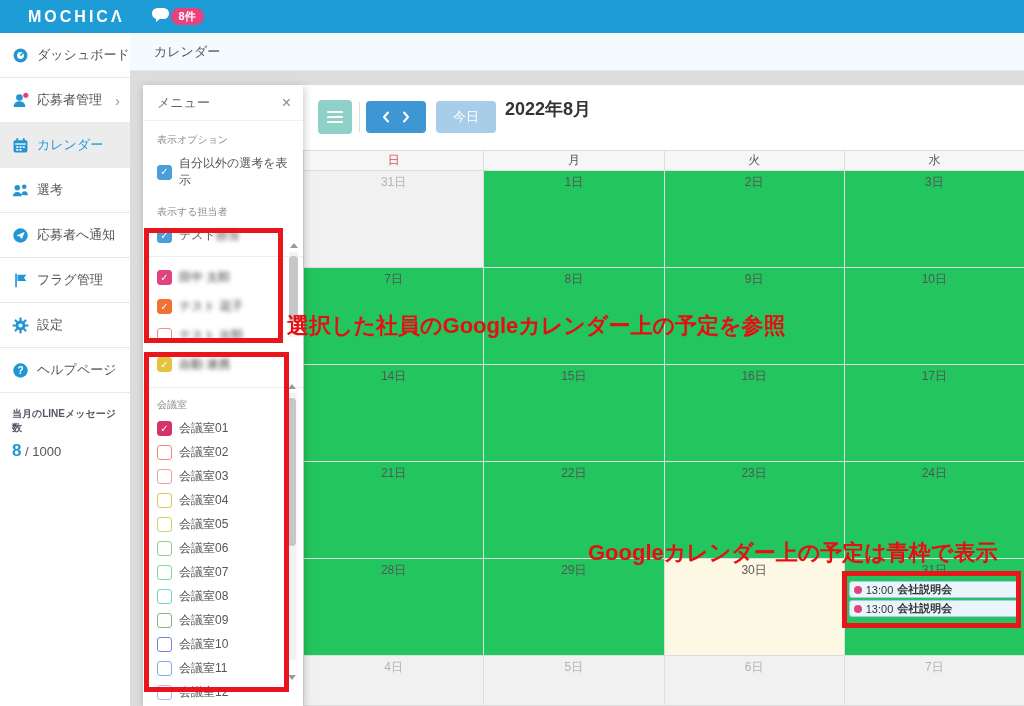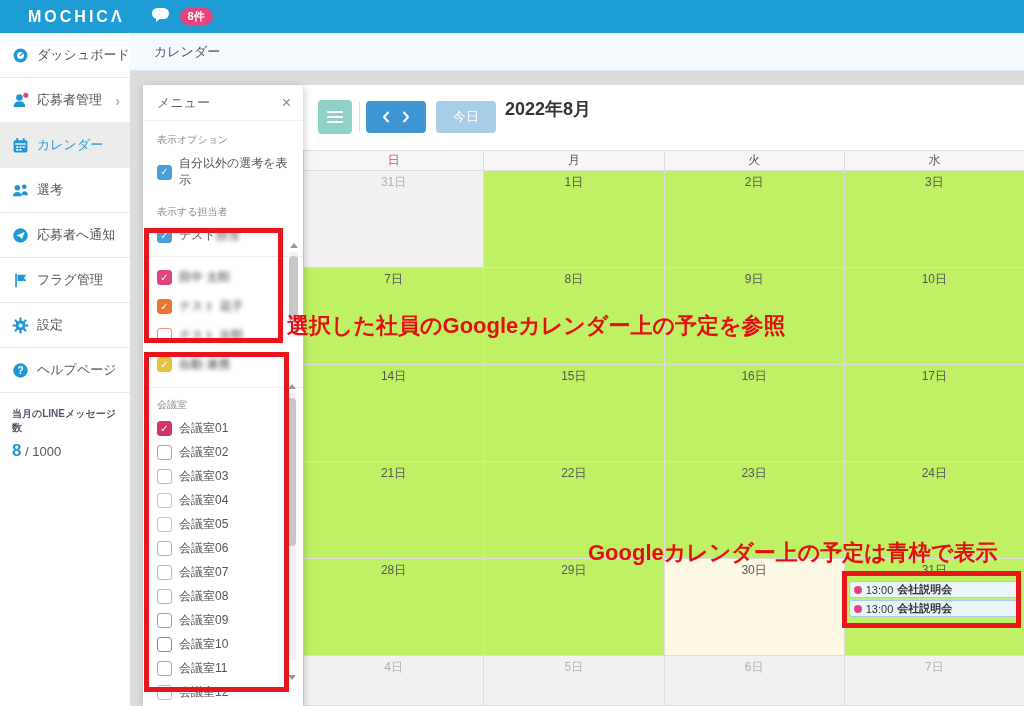--- a/index.html
+++ b/index.html
@@ -3,21 +3,21 @@
 <meta charset="utf-8">
 <style>
   * { margin:0; padding:0; box-sizing:border-box; }
   html,body { width:1024px; height:706px; }
   body { font-family:"Liberation Sans","DejaVu Sans",sans-serif; }
   .stage { position:relative; width:1024px; height:706px; overflow:hidden; background:#dcdcdc; }
 
   
   .topbar { position:absolute; left:0; top:0; width:1024px; height:33px; background:#1d9cd5; display:flex; align-items:center; z-index:20; }
   .logo { color:#fff; font-weight:bold; font-size:16px; letter-spacing:3px; margin-left:28px; }
-  .chat-wrap { display:flex; align-items:center; margin-left:26px; gap:10px; }
+  .chat-wrap { display:flex; align-items:center; margin-left:26px; gap:1px; }
   .badge { background:#e8417c; color:#fff; font-size:11px; font-weight:bold; border-radius:9px; padding:2px 8px; line-height:1.2; }
 
   
   .sidebar { position:absolute; left:0; top:33px; width:130px; height:673px; background:#fff; z-index:15; }
   .side-item { height:45px; display:flex; align-items:center; gap:8px; padding-left:12px; font-size:13px; color:#555; border-bottom:1px solid #e9e9e9; background:#fff; cursor:pointer; position:relative; }
   .side-item.active { background:#ececec; color:#1d9cd5; }
   .side-icon { width:17px; height:17px; flex:0 0 17px; display:flex; align-items:center; justify-content:center; }
   .side-chevron { position:absolute; right:10px; color:#999; font-size:15px; }
   .line-counter { padding:14px 12px 0 12px; }
   .line-counter .lbl { font-size:10px; font-weight:bold; color:#556; }
@@ -55,21 +55,21 @@
   .btn-hamburger span { display:block; width:16px; height:2px; background:#fff; border-radius:1px; }
   .tb-divider { position:absolute; left:56px; top:17px; width:1px; height:30px; background:#ddd; }
   .btn-nav { position:absolute; left:63px; top:16px; width:60px; height:32px; background:#3e97d2; border-radius:4px; display:flex; align-items:center; justify-content:center; gap:12px; cursor:pointer; }
   .btn-today { position:absolute; left:133px; top:16px; width:60px; height:32px; background:#a7cde8; border-radius:4px; color:#fff; font-size:13px; display:flex; align-items:center; justify-content:center; cursor:pointer; }
   .cal-title { position:absolute; left:202px; top:12px; font-size:18px; color:#333; }
   .dow-row { display:flex; height:21px; background:#f6f6f6; border-top:1px solid #ddd; border-bottom:1px solid #ddd; border-left:1px solid #ddd; }
   .dow { flex:1; display:flex; align-items:center; justify-content:center; font-size:12px; color:#555; border-right:1px solid #ddd; }
   .dow:last-child { border-right:none; }
   .week-row { display:flex; border-left:1px solid #ddd; }
   .week-row.h97 { height:97px; } .week-row.h50 { height:50px; }
-  .day-cell { flex:1; border-right:1px solid #ddd; border-bottom:1px solid #ddd; background:#bef264; position:relative; cursor:pointer; }
+  .day-cell { flex:1; border-right:1px solid #ddd; border-bottom:1px solid #ddd; background:#22c55e; position:relative; cursor:pointer; }
   .day-cell:last-child { border-right:none; }
   .day-cell .dnum { display:block; text-align:center; font-size:12px; color:#555; padding-top:3px; }
   .day-cell.other { background:#f1f1f1; } .day-cell.other .dnum { color:#b3b3b3; }
   .day-cell.today { background:#fdf8e3; }
   .event-pill { display:flex; align-items:center; gap:4px; background:#e9f4fb; border:1px solid #a6cbe8; border-radius:3px; margin:2px 4px 0 4px; padding:1px 4px; font-size:11px; color:#333; height:17px; cursor:pointer; }
   .event-dot { width:8px; height:8px; border-radius:50%; background:#e0447e; flex:0 0 8px; }
   .event-title { font-weight:bold; }
 
   
   .anno-box { position:absolute; border:5px solid #e8151d; z-index:50; pointer-events:none; }

